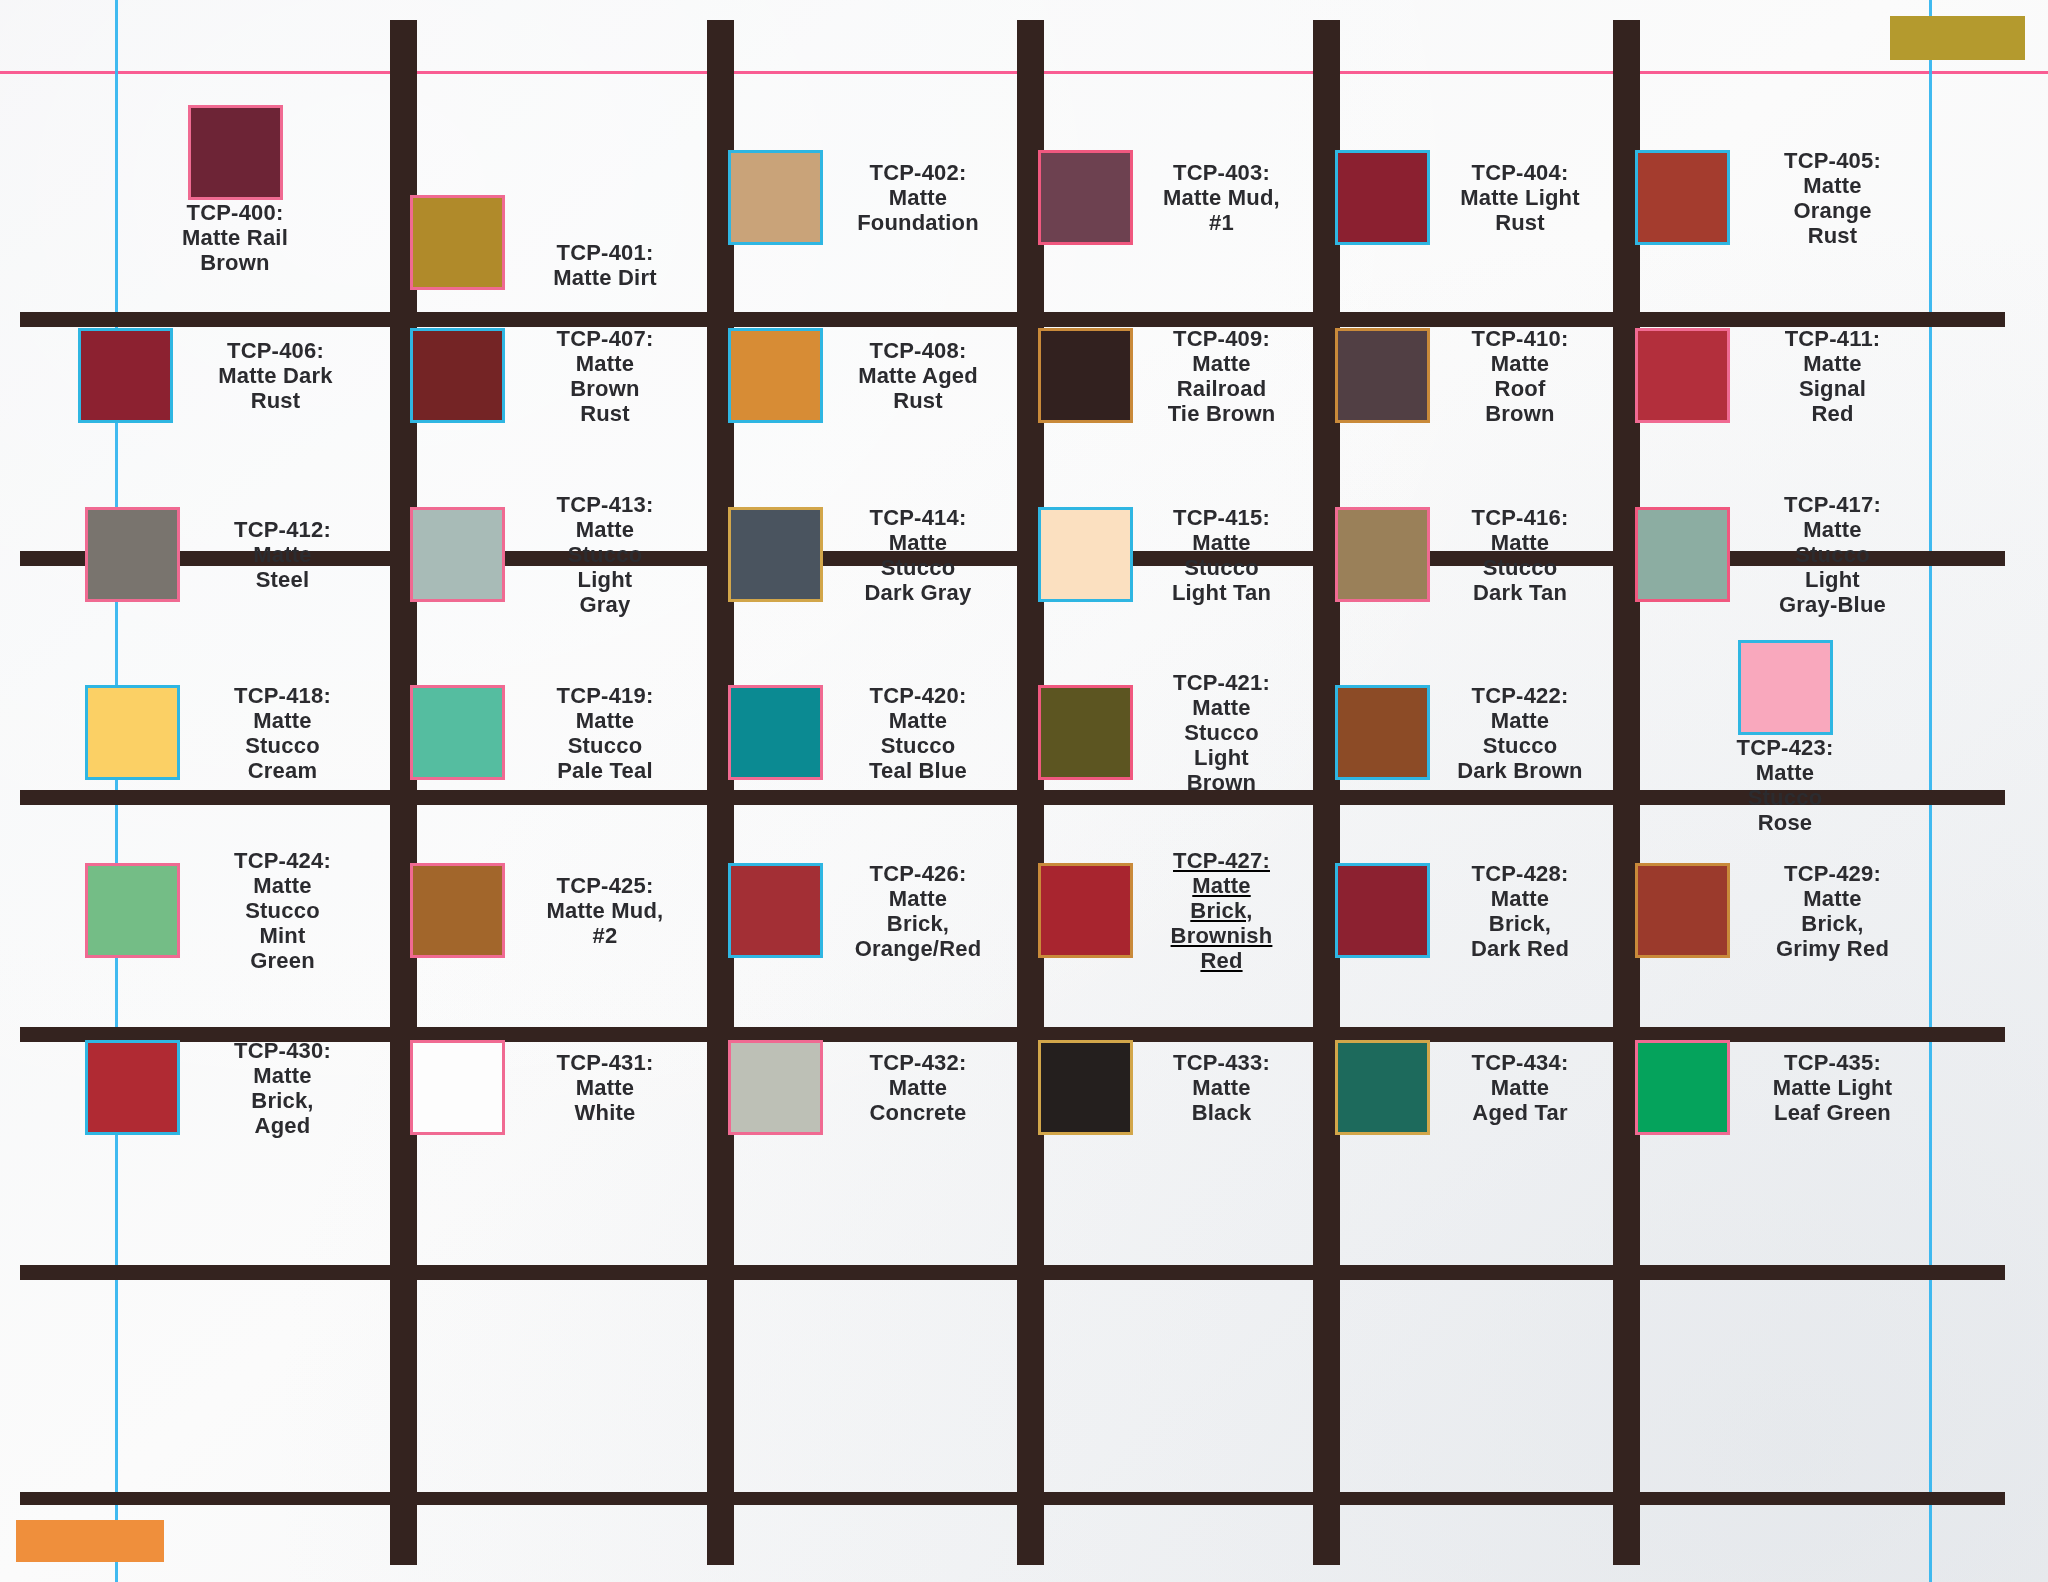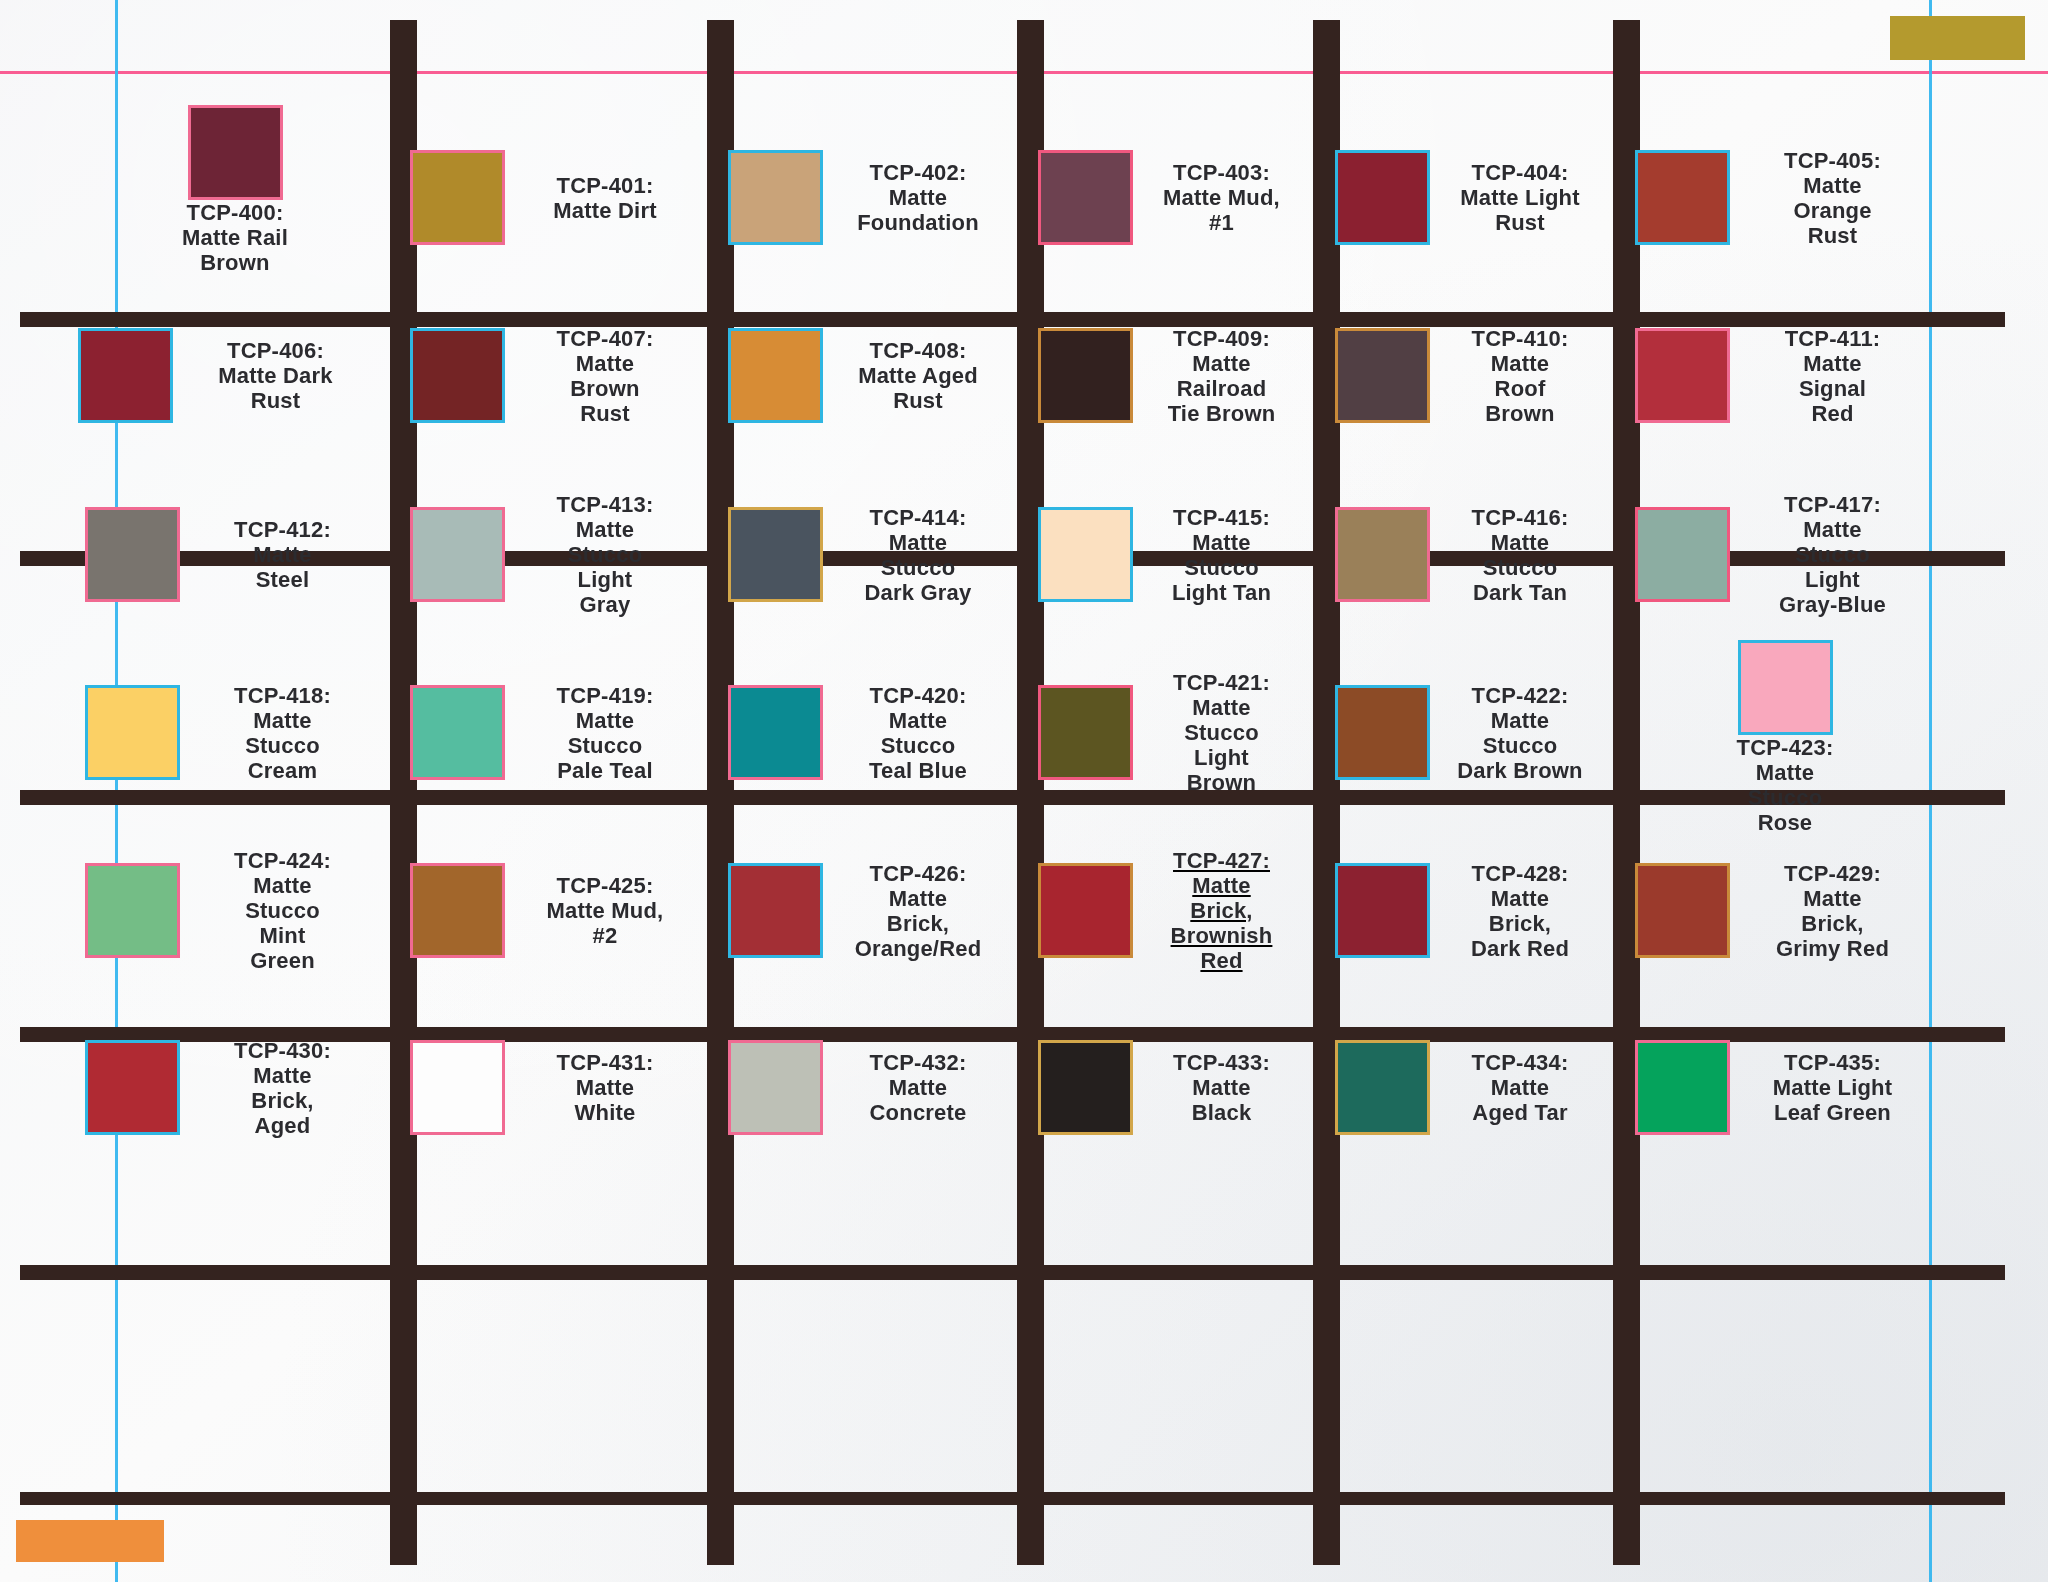--- a/index.html
+++ b/index.html
@@ -76,21 +76,21 @@
   <div class="rule-v" style="left: 1017px; top: 20px; width: 27px; height: 1545px; background: rgb(52, 35, 31);"></div>
   <div class="rule-v" style="left: 1313px; top: 20px; width: 27px; height: 1545px; background: rgb(52, 35, 31);"></div>
   <div class="rule-v" style="left: 1613px; top: 20px; width: 27px; height: 1545px; background: rgb(52, 35, 31);"></div>
 
   <div id="grid">
       <div class="cell" style="left: 85px; width: 300px; top: 105px; height: 185px; flex-direction: column;">
         <div class="chip" title="TCP-400:" style="width: 95px; height: 95px; background: rgb(109, 36, 54); border-color: rgb(240, 106, 146);"></div>
         <div class="caption"><div>TCP-400:</div><div>Matte Rail
 Brown</div></div>
       </div>
-      <div class="cell" style="left: 410px; width: 295px; top: 105px; height: 185px;">
+      <div class="cell" style="left: 410px; width: 295px; top: 105px; height: 185px; align-items: flex-end;">
         <div class="chip" title="TCP-401:" style="width: 95px; height: 95px; background: rgb(176, 138, 42); border-color: rgb(240, 106, 146);"></div>
         <div class="caption"><div>TCP-401:</div><div>Matte Dirt</div></div>
       </div>
       <div class="cell" style="left: 728px; width: 285px; top: 105px; height: 185px;">
         <div class="chip" title="TCP-402:" style="width: 95px; height: 95px; background: rgb(201, 163, 121); border-color: rgb(47, 182, 226);"></div>
         <div class="caption"><div>TCP-402:</div><div>Matte
 Foundation</div></div>
       </div>
       <div class="cell" style="left: 1038px; width: 272px; top: 105px; height: 185px;">
         <div class="chip" title="TCP-403:" style="width: 95px; height: 95px; background: rgb(109, 65, 80); border-color: rgb(240, 88, 127);"></div>

